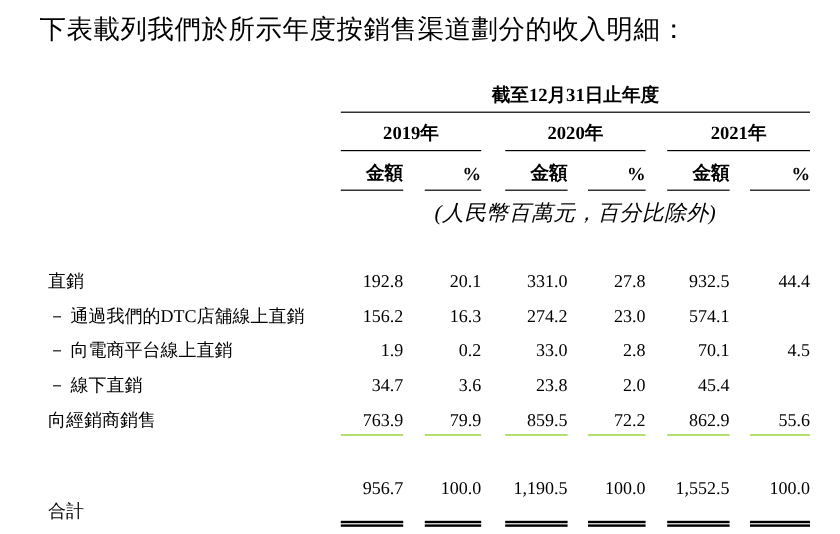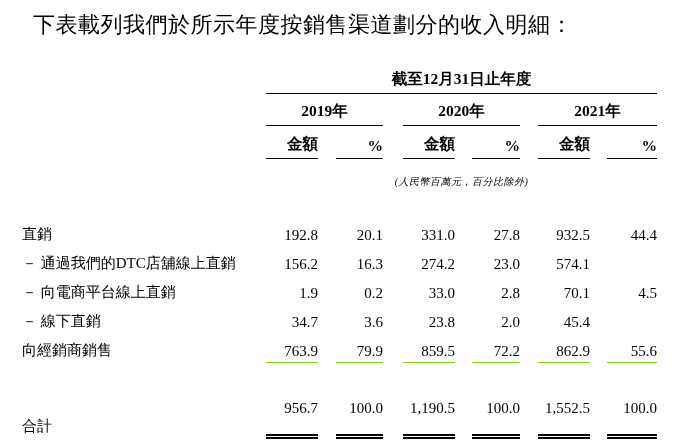--- a/index.html
+++ b/index.html
@@ -10,21 +10,21 @@
     font-family: "Liberation Serif", "DejaVu Serif", serif;
     overflow: hidden;
   }
   .intro {
     padding: 14px 0 0 33px;
     font-size: 22px;
     letter-spacing: 0.5px;
     line-height: 22px;
   }
   .fin-table {
-    margin: 24px 0 0 22px;
+    margin: 24px 0 0 40px;
     width: 635px;
     font-size: 15px;
   }
   .row { display: flex; }
   
   .rh-span   { height: 34px; }
   .rh-years  { height: 32px; }
   .rh-cols   { height: 33px; }
   .rh-note   { height: 33px; }
   .rh-gap1   { height: 26px; }
@@ -46,21 +46,21 @@
   .w-p2    { width: 48px; justify-content: flex-end; }
   .w-p3    { width: 50px; justify-content: flex-end; }
   .ml18 { margin-left: 18px; }
   .ml20 { margin-left: 20px; }
   .ml17 { margin-left: 17px; }
   .bb   { border-bottom: 1.5px solid #000; }
   .ub   { border-bottom: 1px solid #84cc16; padding-bottom: 2px; }
   .ubb  { border-bottom: 5px double #000; padding-bottom: 17px; }
   .bold { font-weight: normal; }
   .hdr  { font-weight: bold; font-size: 15.5px; }
-  .note { font-style: italic; font-size: 10px; letter-spacing: 0.5px; }
+  .note { font-style: italic; font-size: 18px; letter-spacing: 0.5px; }
 </style>
 </head>
 <body>
 
 <div class="intro">下表載列我們於所示年度按銷售渠道劃分的收入明細：</div>
 
 <div class="fin-table">
 
   <div class="row rh-span">
     <div class="cell w-label"></div>

